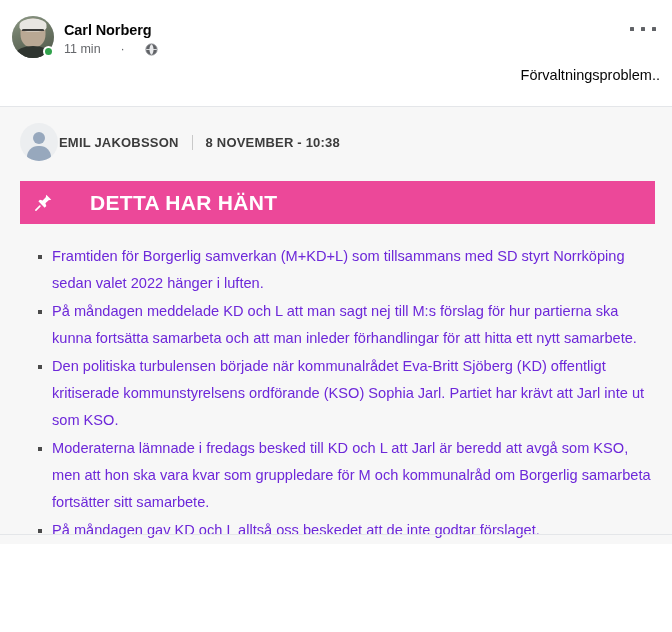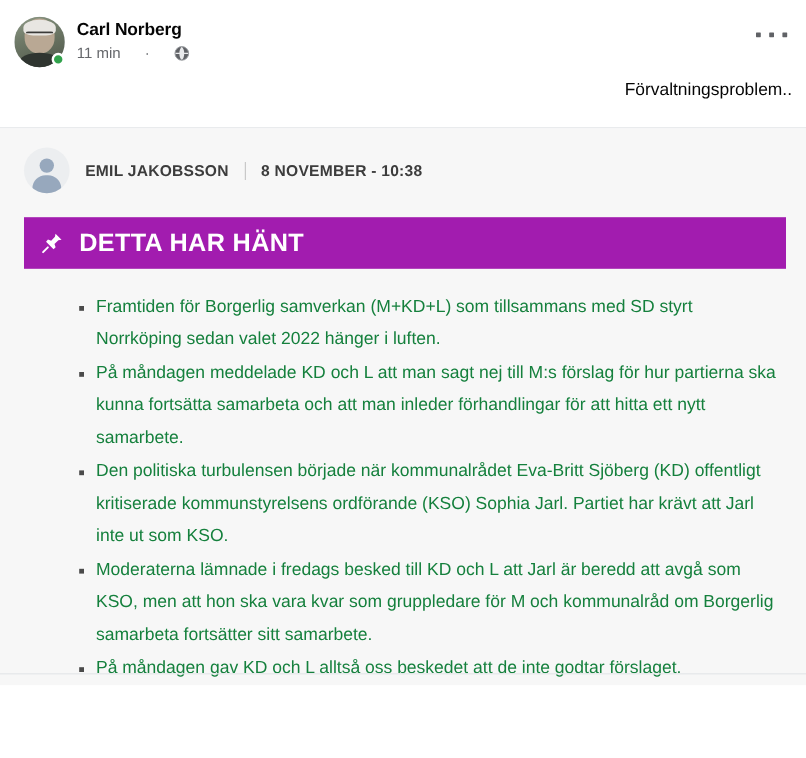--- a/index.html
+++ b/index.html
@@ -12,21 +12,21 @@
     background: #ffffff;
     font-family: "Liberation Sans", sans-serif;
     overflow: hidden;
     position: relative;
     color: #050505;
   }
 
   
   .post-header {
     display: flex;
-    align-items: center;
+    align-items: flex-end;
     padding: 10px 28px 0 12px;
     position: relative;
     height: 48px;
     box-sizing: content-box;
   }
 
   .avatar-wrap {
     position: relative;
     width: 42px;
     height: 42px;
@@ -210,45 +210,46 @@
     left: 50%;
     top: 23px;
     width: 24px;
     height: 18px;
     border-radius: 11px 11px 0 0;
     background: #97a8bd;
     transform: translateX(-50%);
   }
 
   .byline-text {
-    margin-left: 13px;
+    margin-left: 1px;
     display: flex;
     align-items: center;
     font-size: 13px;
     font-weight: bold;
     letter-spacing: 0.2px;
     color: #3c3c3c;
     text-transform: uppercase;
   }
   .byline-divider {
     display: inline-block;
     width: 1px;
     height: 15px;
     background: #c9c9c9;
     margin: 0 13px;
   }
 
   .banner {
     margin: 20px 17px 0 20px;
-    background: #a21caf;
+    background: #ec4899;
     height: 43px;
     display: flex;
     align-items: center;
     padding-left: 14px;
     box-sizing: border-box;
+    gap: 24px;
   }
   .pin-icon {
     width: 19px;
     height: 19px;
     flex: 0 0 19px;
     line-height: 0;
     margin-right: 13px;
   }
   .pin-icon svg { display: block; }
 
@@ -264,23 +265,22 @@
   .bullets {
     margin: 0;
     padding: 19px 20px 0 0;
     list-style: none;
   }
   .bullets li {
     position: relative;
     padding-left: 52px;
     font-size: 14.6px;
     line-height: 27px;
-    color: #15803d;
+    color: #6d28d9;
     margin-bottom: 1px;
-    margin-left: 28px;
   }
   .bullets li::before {
     content: "";
     position: absolute;
     left: 38px;
     top: 12px;
     width: 4px;
     height: 4px;
     background: #4a4a4a;
   }

